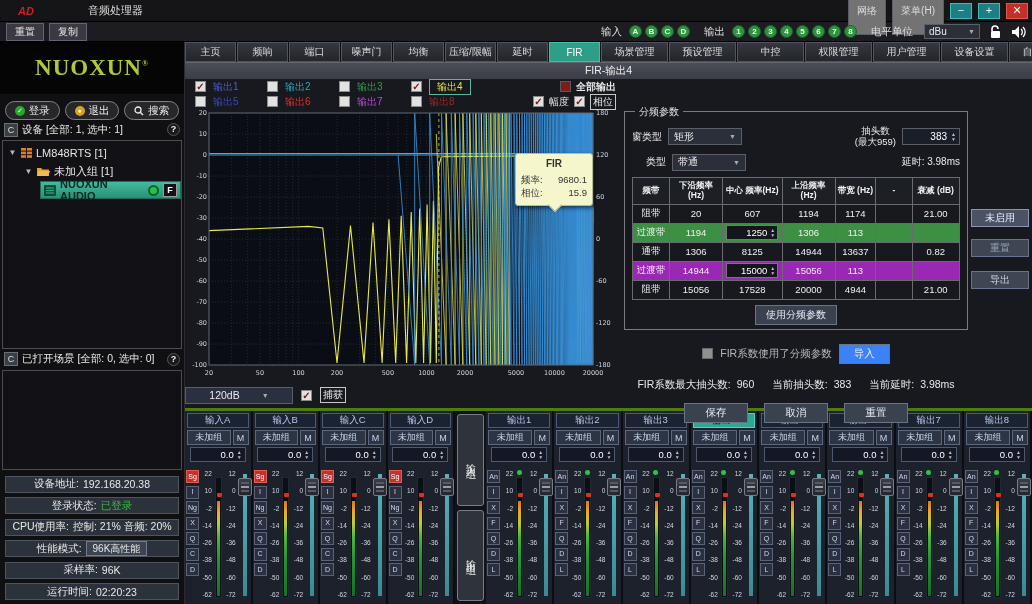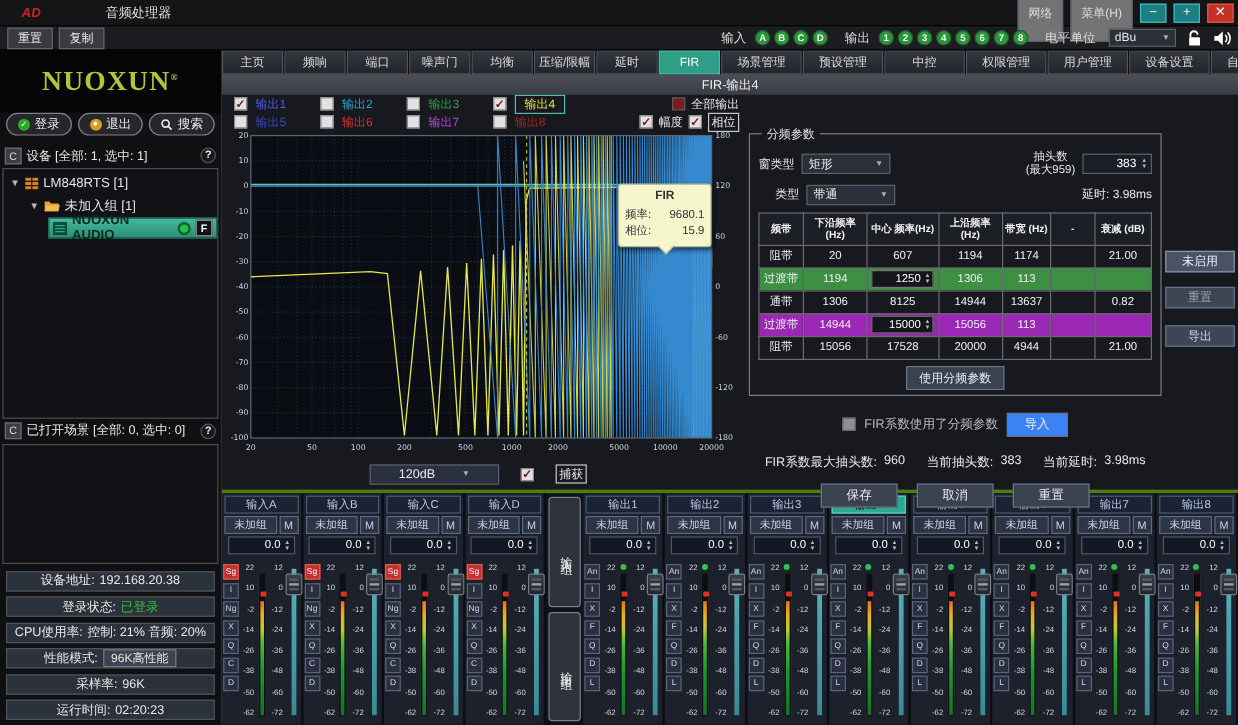--- a/index.html
+++ b/index.html
@@ -27,21 +27,21 @@
 
   
   .content { display:flex; height:562px; }
   .sidebar { width:185px; background:#101013; border-right:1px solid #2c2c30; display:flex; flex-direction:column; }
   .main { flex:1; min-width:0; background:#17191f; display:flex; flex-direction:column; }
 
   
   .brand-box { height:52px; background:#050505; display:flex; align-items:center; justify-content:center; }
   .brand { color:#aec937; font-size:23px; font-weight:bold; letter-spacing:1px; font-family:"Liberation Serif",serif; }
   .brand sup { font-size:8px; color:#aec937; }
-  .side-btns { height:26px; display:flex; align-items:flex-start; gap:5px; padding:0 5px; }
+  .side-btns { height:26px; display:flex; align-items:flex-end; gap:5px; padding:0 5px; }
   .pill { flex:1; height:19px; background:#26262b; border:1px solid #808088; border-radius:10px; color:#eee; font-size:10.5px; display:flex; align-items:center; justify-content:center; gap:4px; cursor:pointer; }
   .dot-ic { width:10px; height:10px; border-radius:50%; display:inline-flex; align-items:center; justify-content:center; font-size:7px; color:#fff; }
   .sec-head { height:19px; display:flex; align-items:center; padding:0 4px; gap:4px; }
   .cbtn { width:14px; height:14px; background:#3a3f46; border:1px solid #6a6e76; color:#ddd; font-size:9px; text-align:center; line-height:12px; cursor:pointer; }
   .sec-label { font-size:10.5px; color:#e8e8e8; }
   .help { margin-left:auto; width:13px; height:13px; border-radius:50%; background:#1a1a1e; border:1px solid #555; color:#eee; font-size:9px; font-weight:bold; text-align:center; line-height:11px; }
   .tree-panel { flex:1; margin:1px 2px; border:1px solid #4c4c52; background:#121216; padding-top:2px; overflow:hidden; }
   .tree-item { height:19px; display:flex; align-items:center; gap:4px; font-size:11px; color:#e4e4e4; }
   .tw { color:#b8b8b8; font-size:8px; width:9px; text-align:center; }
   .sel-bar { display:flex; align-items:center; gap:4px; background:linear-gradient(#43baa0,#2b8f76); border:1px solid #1d6b58; padding:0 3px; height:18px; color:#09291f; font-weight:bold; }
@@ -70,21 +70,21 @@
   .cbox.filled { background:#7c1c1c; border-color:#5a5a5a; }
   .tlabel { font-size:10px; white-space:nowrap; }
   .tlabel.boxed-t { border:1px solid #58b8a8; padding:0 7px; }
   .tlabel.boxed-w { border:1px solid #c8c8c8; padding:0 2px; }
   .trow-right { margin-left:auto; margin-right:2px; display:flex; align-items:center; gap:5px; }
   .chart-wrap { position:relative; width:433px; height:274px; }
   .tooltip { position:absolute; left:330px; top:44px; width:78px; background:#f6f6cd; border:1px solid #b8b89a; border-radius:3px; padding:4px 5px 6px 5px; color:#333; box-shadow:1px 2px 4px rgba(0,0,0,.6); }
   .tooltip .tt-title { text-align:center; font-weight:bold; font-size:10px; margin-bottom:4px; }
   .tt-row { display:flex; justify-content:space-between; font-size:9.5px; line-height:13px; }
   .tooltip::after { content:""; position:absolute; left:34px; bottom:-5px; width:9px; height:9px; background:#f6f6cd; border-right:1px solid #b8b89a; border-bottom:1px solid #b8b89a; transform:rotate(45deg); }
-  .chart-footer { height:24px; display:flex; align-items:center; justify-content:center; gap:18px; padding-right:6px; }
+  .chart-footer { height:24px; display:flex; align-items:center; justify-content:flex-start; gap:8px; padding-right:6px; }
   .range-dd { width:108px; height:17px; background:#2a3040; border:1px solid #5a6068; font-size:10.5px; color:#e8e8f0; display:flex; align-items:center; justify-content:center; gap:22px; cursor:pointer; }
   .range-dd .car { font-size:7px; color:#aaa; }
 
   
   .params-side { flex:1; position:relative; padding:32px 64px 0 6px; min-width:0; }
   .groupbox { border:1px solid #7a7a80; position:relative; padding:14px 7px 4px 7px; }
   .gb-title { position:absolute; top:-7px; left:10px; background:#17191f; padding:0 4px; font-size:10px; color:#e0e0e0; }
   .ctrl-row { display:flex; align-items:center; margin-bottom:6px; font-size:10px; color:#e8e8e8; }
   .dd { width:74px; height:17px; background:#2a2f3a; border:1px solid #5a6068; display:inline-flex; align-items:center; justify-content:space-between; padding:0 5px; font-size:10px; color:#eee; margin-left:6px; cursor:pointer; }
   .dd .car { font-size:7px; color:#aaa; }
@@ -343,21 +343,21 @@
               <div class="tgl">
                 <span class="cbox"></span>
                 <span class="tlabel" style="color: rgb(48, 160, 64);">输出3</span>
               </div>
               <div class="tgl">
                 <span class="cbox checked">✓</span>
                 <span class="tlabel boxed-t" style="color: rgb(224, 224, 64);">输出4</span>
               </div>
               <div class="trow-right">
               <span class="cbox filled"></span>
-              <span class="tlabel" style="color:#e8e8e8;">全部输出</span>
+              <span class="tlabel" style="color:#e8e8e8;font-weight:bold;">全部输出</span>
             </div>
           </div>
           <div class="trow" id="trow2">
             <div class="tgl">
                 <span class="cbox"></span>
                 <span class="tlabel" style="color: rgb(56, 72, 192);">输出5</span>
               </div>
               <div class="tgl">
                 <span class="cbox"></span>
                 <span class="tlabel" style="color: rgb(224, 48, 40);">输出6</span>

